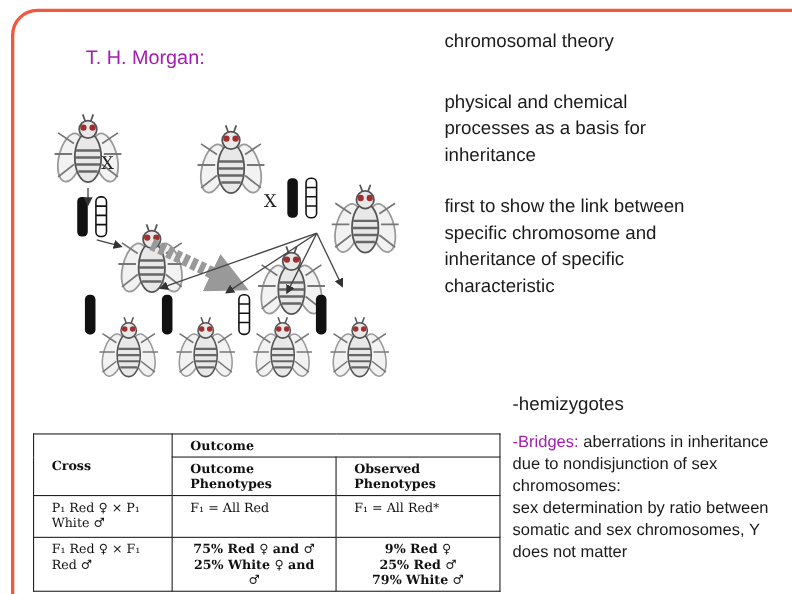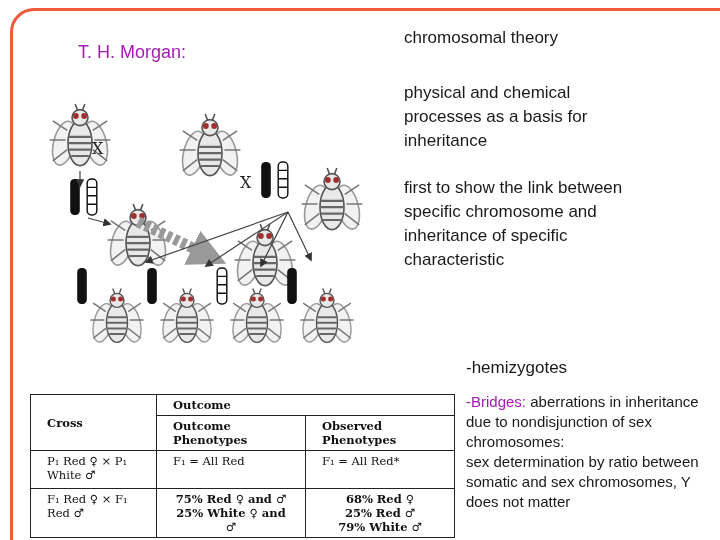--- a/index.html
+++ b/index.html
@@ -142,21 +142,21 @@
         <td>F₁ = All Red</td>
         <td>F₁ = All Red*</td>
       </tr>
       <tr class="r2">
         <td>F₁ Red ♀ × F₁ Red ♂</td>
         <td class="center">
           <div>75% Red ♀ and ♂</div>
           <div>25% White ♀ and ♂</div>
         </td>
         <td class="center">
-          <div>68% Red ♀</div>
+          <div>9% Red ♀</div>
           <div>25% Red ♂</div>
           <div>79% White ♂</div>
         </td>
       </tr>
     </tbody>
   </table>
 
 </div>
 
 </body></html>

